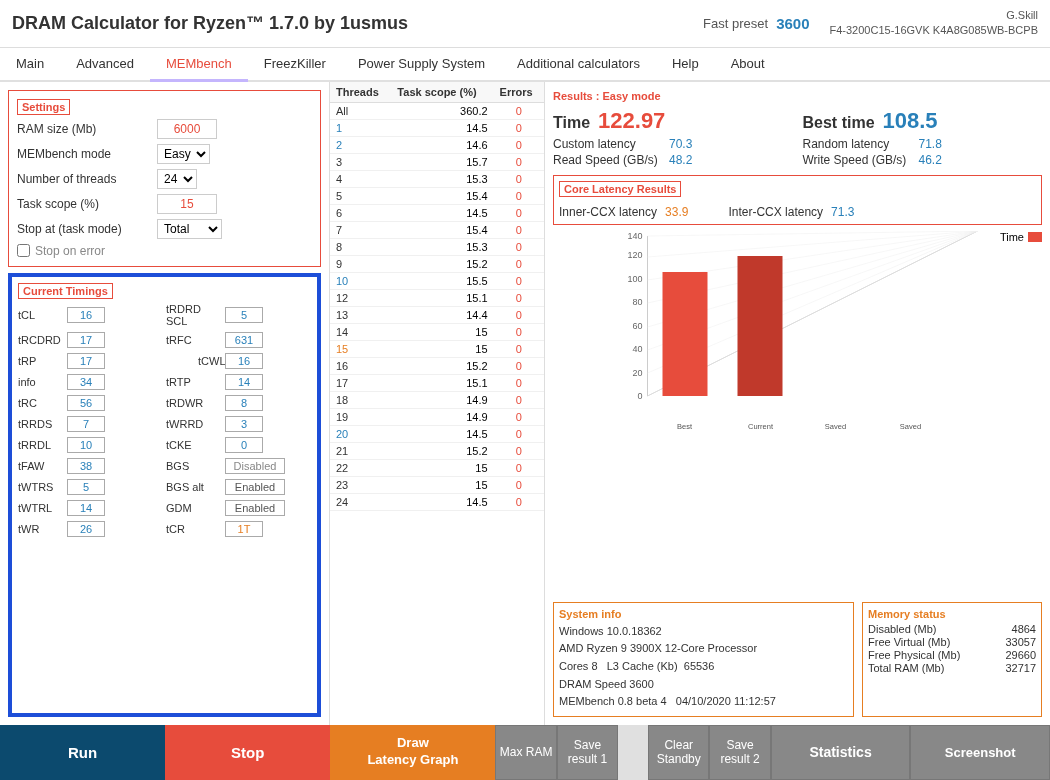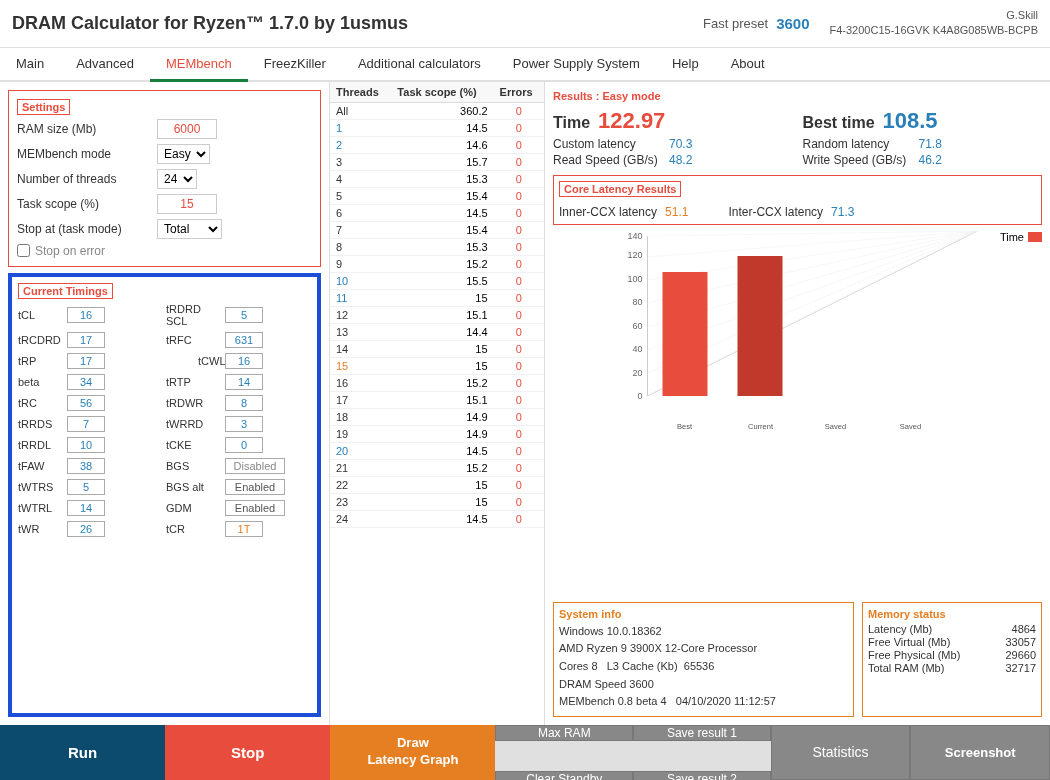--- a/index.html
+++ b/index.html
@@ -10,21 +10,21 @@
     .app-title { font-size: 18px; font-weight: bold; color: #333; }
     .header-right { display: flex; align-items: center; gap: 20px; }
     .preset-section { display: flex; align-items: center; gap: 8px; }
     .preset-label { font-size: 13px; color: #555; }
     .freq-value { font-size: 15px; font-weight: bold; color: #2980b9; }
     .kit-info { font-size: 11px; color: #555; text-align: right; line-height: 1.4; }
 
     
     .nav { background: white; display: flex; border-bottom: 2px solid #e0e0e0; padding: 0 0; }
     .nav-item { padding: 8px 16px; cursor: pointer; font-size: 13px; color: #333; border-bottom: 3px solid transparent; margin-bottom: -2px; }
-    .nav-item.active { color: #e74c3c; border-bottom: 3px solid #15803d; font-weight: 500; }
+    .nav-item.active { color: #e74c3c; border-bottom: 3px solid #c4b5fd; font-weight: 500; }
 
     
     .main { display: flex; background: #f5f5f5; height: calc(780px - 38px - 44px - 55px); }
 
     
     .left-panel { width: 330px; padding: 8px; display: flex; flex-direction: column; gap: 6px; background: white; border-right: 1px solid #ddd; }
     
     .section-title { color: #e74c3c; font-size: 11px; font-weight: bold; border: 1px solid #e74c3c; padding: 1px 4px; display: inline-block; margin-bottom: 4px; }
     
     .settings-section { border: 1px solid #e74c3c; padding: 8px; }
@@ -84,24 +84,24 @@
     .memory-status { width: 180px; border: 1px solid #e67e22; padding: 5px; }
     .memory-status-title { color: #e67e22; font-size: 11px; font-weight: bold; margin-bottom: 3px; }
     .memory-row { display: flex; justify-content: space-between; font-size: 11px; color: #333; margin-bottom: 1px; }
 
     
     .footer { display: flex; height: 55px; background: #e0e0e0; }
     .footer-btn { display: flex; align-items: center; justify-content: center; cursor: pointer; font-size: 15px; font-weight: bold; border: none; }
     .btn-run { flex: 1; background: #0c4a6e; color: white; }
     .btn-stop { flex: 1; background: #e74c3c; color: white; }
     .btn-draw { flex: 1; background: #e67e22; color: white; font-size: 13px; text-align: center; }
-    .footer-right { display: flex; flex-direction: column; flex: 2; gap: 30px; }
+    .footer-right { display: flex; flex: 2; gap: 30px; }
     .footer-row { display: flex; flex: 1; }
     .footer-small-btn { flex: 1; background: #888; color: white; display: flex; align-items: center; justify-content: center; font-size: 12px; cursor: pointer; border: 1px solid #777; }
-    .btn-stats { flex: 1.2; background: #888; color: white; display: flex; align-items: center; justify-content: center; font-size: 14px; cursor: pointer; border: 1px solid #777; font-weight: normal; }
+    .btn-stats { flex: 1.2; background: #888; color: white; display: flex; align-items: center; justify-content: center; font-size: 14px; cursor: pointer; border: 1px solid #777; font-weight: bold; }
     .btn-screenshot { flex: 1.2; background: #888; color: white; display: flex; align-items: center; justify-content: center; font-size: 13px; cursor: pointer; border: 1px solid #777; }
 
     
     .chart-svg { width: 100%; height: 200px; }
 
     .inline-select { display: inline-flex; align-items: center; border: 1px solid #ccc; background: white; }
     .inline-select select { border: none; background: transparent; font-size: 12px; padding: 1px 2px; outline: none; }
   </style>
 </head>
 <body>
@@ -118,22 +118,22 @@
       <span>F4-3200C15-16GVK  K4A8G085WB-BCPB</span>
     </div>
   </div>
 </div>
 
 <div class="nav">
   <span class="nav-item">Main</span>
   <span class="nav-item">Advanced</span>
   <span class="nav-item active">MEMbench</span>
   <span class="nav-item">FreezKiller</span>
+  <span class="nav-item">Power Supply System</span>
   <span class="nav-item">Additional calculators</span>
-  <span class="nav-item">Power Supply System</span>
   <span class="nav-item">Help</span>
   <span class="nav-item">About</span>
 </div>
 
 <div class="main">
 
   <div class="left-panel">
 
     <div class="settings-section">
       <div class="section-title">Settings</div>
@@ -200,21 +200,21 @@
         <div class="timing-row">
           <span class="timing-label">tRP</span>
           <input class="timing-value" value="17" style="">
         </div>
         <div class="timing-row">
           <span class="timing-label" style="width:55px;padding-left:32px;">tCWL</span>
           <input class="timing-value" value="16" style="">
         </div>
 
         <div class="timing-row">
-          <span class="timing-label">beta</span>
+          <span class="timing-label">info</span>
           <input class="timing-value" value="34" style="">
         </div>
         <div class="timing-row">
           <span class="timing-label" style="width:55px;">tRTP</span>
           <input class="timing-value" value="14" style="">
         </div>
 
         <div class="timing-row">
           <span class="timing-label">tRC</span>
           <input class="timing-value" value="56" style="">
@@ -340,25 +340,20 @@
             <td style="color: rgb(51, 51, 51);">9</td>
             <td style="text-align: right;">15.2</td>
             <td style="color: rgb(231, 76, 60); text-align: center;">0</td>
           </tr>
           <tr>
             <td style="color: rgb(41, 128, 185);">10</td>
             <td style="text-align: right;">15.5</td>
             <td style="color: rgb(231, 76, 60); text-align: center;">0</td>
           </tr>
           <tr>
-            <td style="color: rgb(41, 128, 185);">11</td>
-            <td style="text-align: right;">15</td>
-            <td style="color: rgb(231, 76, 60); text-align: center;">0</td>
-          </tr>
-          <tr>
             <td style="color: rgb(51, 51, 51);">12</td>
             <td style="text-align: right;">15.1</td>
             <td style="color: rgb(231, 76, 60); text-align: center;">0</td>
           </tr>
           <tr>
             <td style="color: rgb(51, 51, 51);">13</td>
             <td style="text-align: right;">14.4</td>
             <td style="color: rgb(231, 76, 60); text-align: center;">0</td>
           </tr>
           <tr>
@@ -453,21 +448,21 @@
           <span class="result-row-value">46.2</span>
         </div>
       </div>
     </div>
 
     <div class="core-latency-section">
       <div class="section-title" style="color:#e74c3c;">Core Latency Results</div>
       <div class="core-latency-row" style="margin-top:4px;">
         <div class="core-latency-item">
           <span class="core-label">Inner-CCX latency</span>
-          <span class="core-value">51.1</span>
+          <span class="core-value">33.9</span>
         </div>
         <div class="core-latency-item" style="margin-left:30px;">
           <span class="core-label">Inter-CCX latency</span>
           <span class="core-value blue">71.3</span>
         </div>
       </div>
     </div>
 
     <div class="chart-section">
       <div class="chart-legend">
@@ -537,21 +532,21 @@
           <span>L3 Cache (Kb)</span>&nbsp;
           <span>65536</span><br>
           <span>DRAM Speed 3600</span><br>
           <span>MEMbench 0.8 beta 4</span>&nbsp;&nbsp;
           <span>04/10/2020 11:12:57</span>
         </div>
       </div>
       <div class="memory-status">
         <div class="memory-status-title">Memory status</div>
         <div class="memory-row">
-          <span>Latency (Mb)</span>
+          <span>Disabled (Mb)</span>
           <span>4864</span>
         </div>
         <div class="memory-row">
           <span>Free Virtual (Mb)</span>
           <span>33057</span>
         </div>
         <div class="memory-row">
           <span>Free Physical (Mb)</span>
           <span>29660</span>
         </div>

